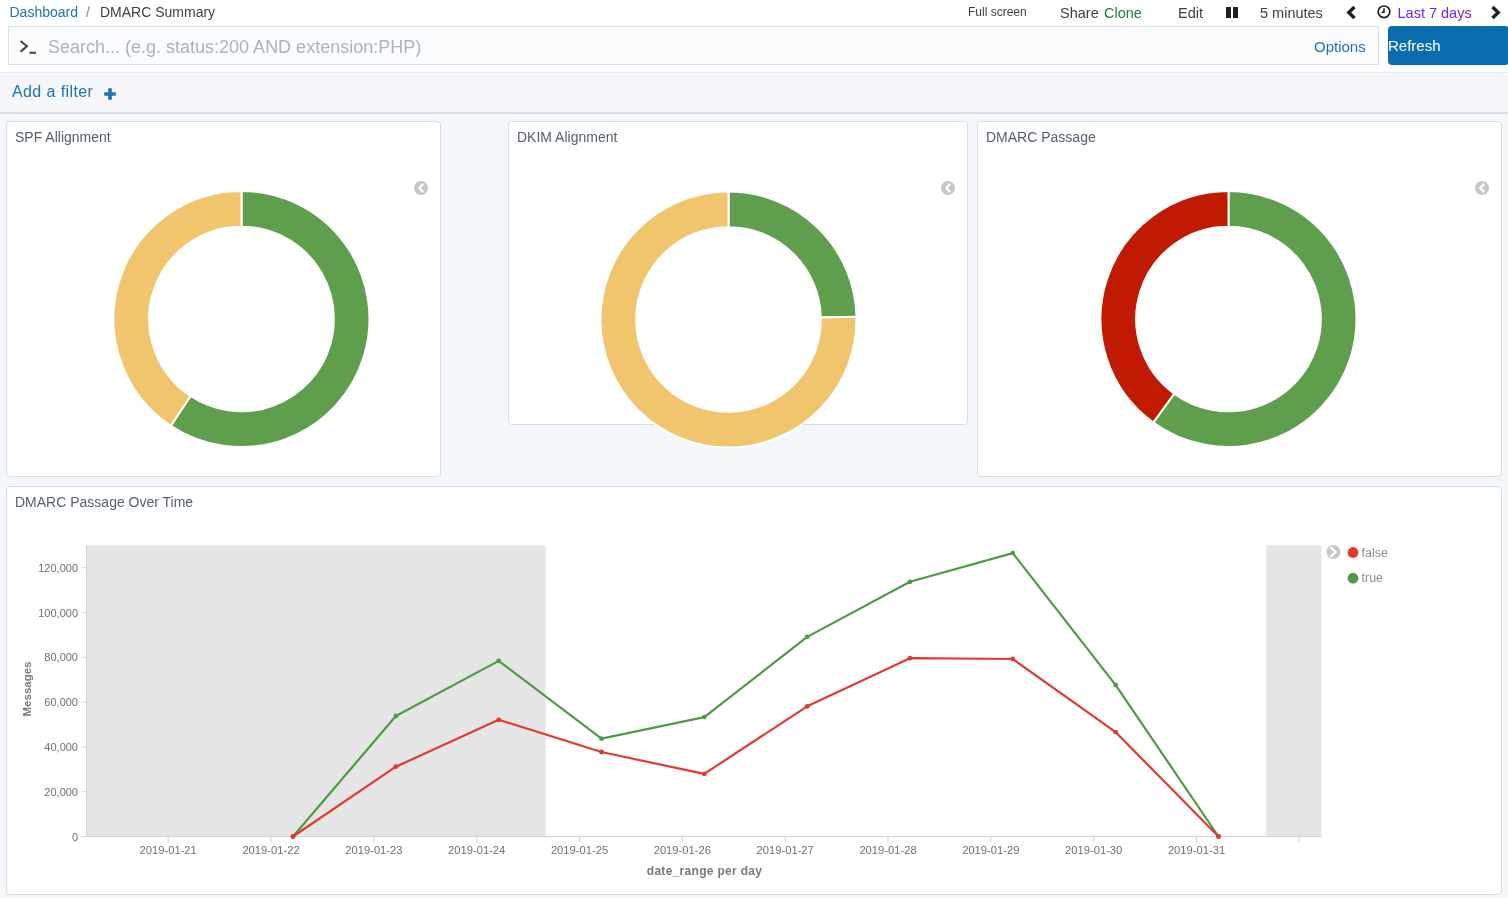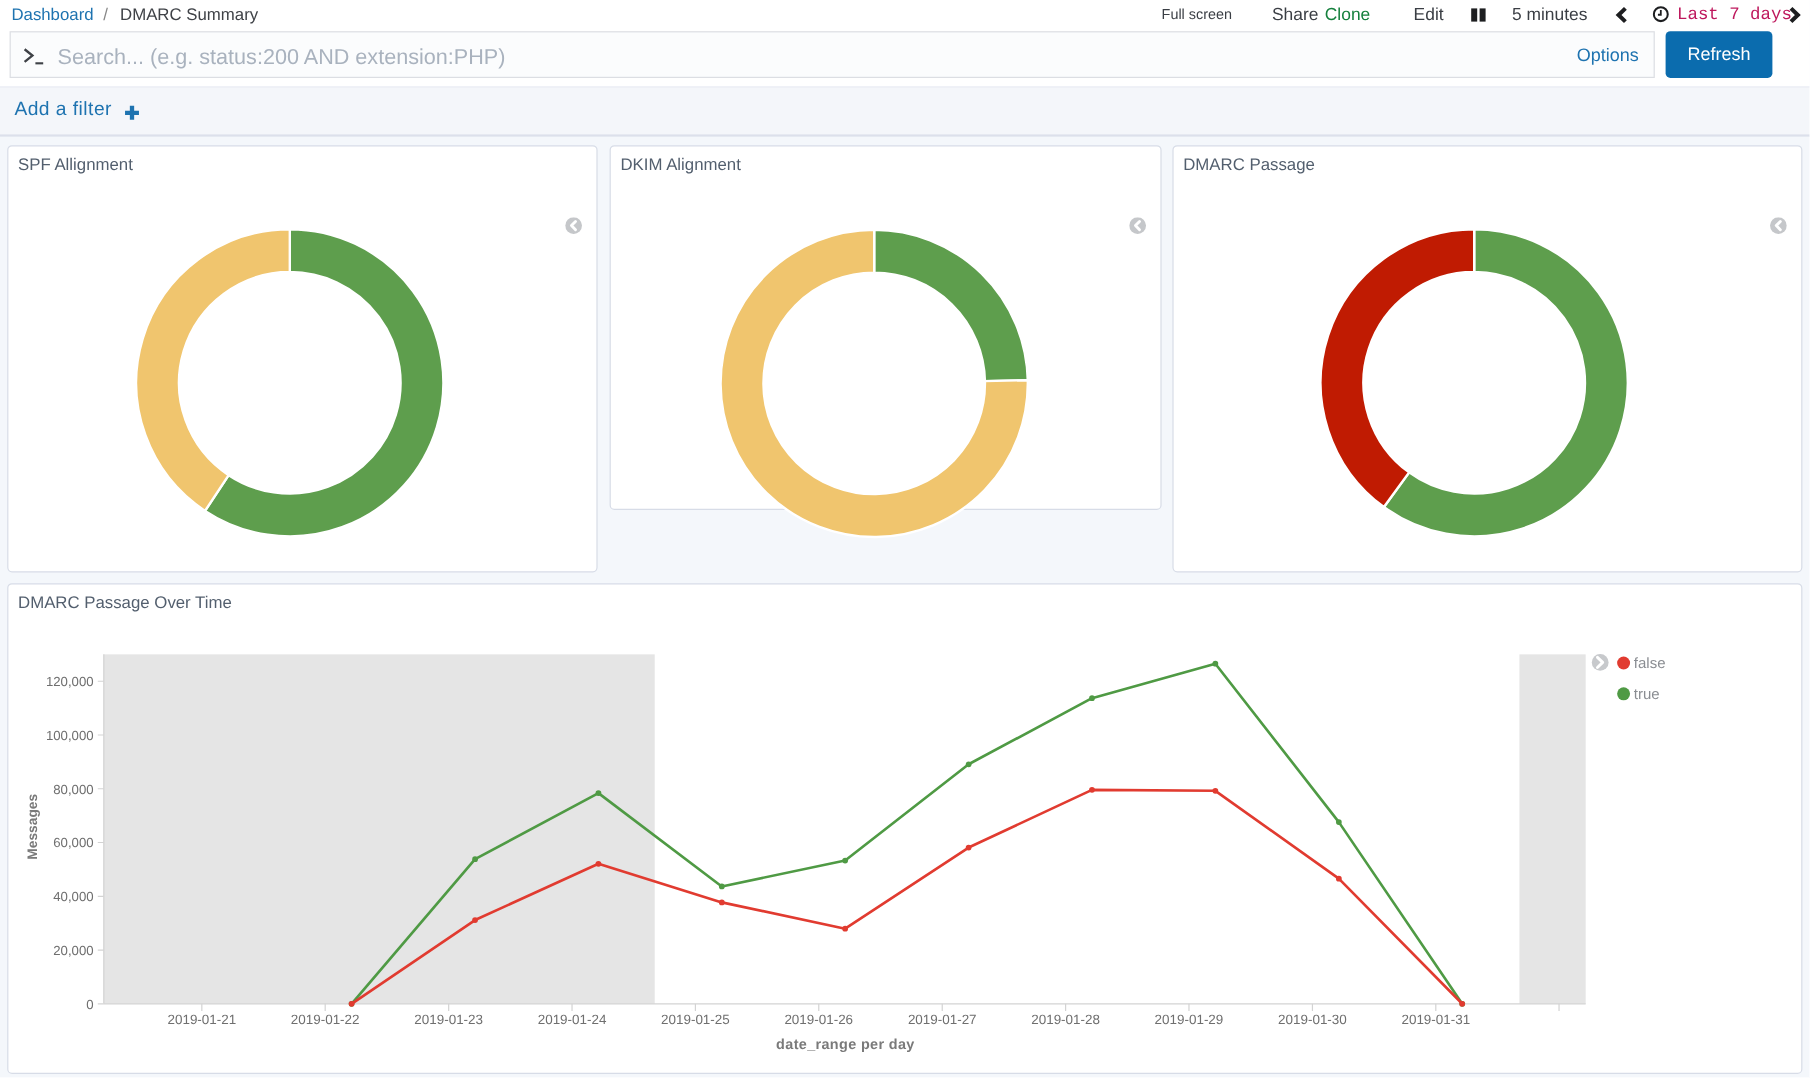--- a/index.html
+++ b/index.html
@@ -24,43 +24,43 @@
   <div class="abs" style="left:1226px;top:7px;width:4.5px;height:10.5px;background:#1D1E20;"></div>
   <div class="abs" style="left:1233px;top:7px;width:4.5px;height:10.5px;background:#1D1E20;"></div>
   <span class="abs" style="left:1260px;top:5px;font-size:14.5px;color:#3A3E44;">5 minutes</span>
   <svg class="abs" style="left:1344px;top:5px;" width="14" height="15" viewBox="0 0 14 15">
       <path d="M10.5 2 L4.8 7.5 L10.5 13" fill="none" stroke="#1D1E20" stroke-width="3.4" stroke-linejoin="miter"></path>
     </svg>
   <svg class="abs" style="left:1377px;top:5px;" width="14" height="14" viewBox="0 0 14 14">
       <circle cx="7" cy="6.8" r="5.8" fill="none" stroke="#1D1E20" stroke-width="1.7"></circle>
       <path d="M7 3.3 L7 7.3 L4.6 7.3" fill="none" stroke="#1D1E20" stroke-width="1.5"></path>
     </svg>
-  <span class="abs" style="left:1397.5px;top:5px;font-size:14.5px;color:#be185d;font-family:Liberation Mono, monospace;">Last 7 days</span>
+  <span class="abs" style="left:1397.5px;top:5px;font-size:14.5px;color:#6d28d9;">Last 7 days</span>
   <svg class="abs" style="left:1489px;top:5px;" width="14" height="15" viewBox="0 0 14 15">
       <path d="M3.5 2 L9.2 7.5 L3.5 13" fill="none" stroke="#1D1E20" stroke-width="3.4" stroke-linejoin="miter"></path>
     </svg>
 
   <div class="abs" style="left:8px;top:26px;width:1371px;height:39px;background:#FBFCFD;border:1px solid #DCDEE3;"></div>
   <svg class="abs" style="left:19px;top:40px;" width="18" height="14" viewBox="0 0 18 14">
       <path d="M1.5 1 L8 6.3 L1.5 11.6" fill="none" stroke="#3F4247" stroke-width="2"></path>
       <line x1="10.5" y1="12.8" x2="17" y2="12.8" stroke="#3F4247" stroke-width="2"></line>
     </svg>
   <span class="abs" style="left:48px;top:37px;font-size:18px;color:#A9B2BE;">Search... (e.g. status:200 AND extension:PHP)</span>
   <span class="abs" style="left:1314px;top:38px;font-size:15px;color:#1E73B0;">Options</span>
-  <div class="abs" style="left:1388px;top:26px;width:89px;height:39px;background:#0B6CAE;border-radius:4px;color:#fff;font-size:15px;text-align:center;line-height:39px;">Refresh</div>
+  <div class="abs" style="left:1388px;top:26px;width:121px;height:39px;background:#0B6CAE;border-radius:4px;color:#fff;font-size:15px;text-align:left;line-height:39px;">Refresh</div>
 
   <div class="abs" style="left:0;top:72px;width:1508px;height:42px;background:#F4F6FA;border-top:1px solid #E9ECF3;border-bottom:2px solid #DCE0EB;"></div>
   <span class="abs" style="left:12px;top:83px;font-size:16px;letter-spacing:0.4px;color:#1E73B0;">Add a filter</span>
   <svg class="abs" style="left:103px;top:86.5px;" width="14" height="14" viewBox="0 0 14 14">
       <path d="M7 1.2 V12.8 M1.2 7 H12.8" stroke="#1E73B0" stroke-width="3.6"></path>
     </svg>
 
   <div class="abs" style="left:0;top:114px;width:1508px;height:784px;background:#F4F7FB;"></div>
 
-  <div class="panel" style="left:6px;top:121px;width:492px;height:356px;">
+  <div class="panel" style="left:6px;top:121px;width:435px;height:356px;">
     <span class="ptitle">SPF Allignment</span>
     <svg width="14" height="14" viewBox="0 0 14 14" style="position:absolute;top:59px;right:12px;">
         <circle cx="7" cy="7" r="7" fill="#C5C7CA"></circle>
         <path d="M8.6 3.6 L5.2 7 L8.6 10.4" fill="none" stroke="#fff" stroke-width="2.4" stroke-linecap="round" stroke-linejoin="round"></path>
       </svg>
     <svg width="490" height="354" style="position:absolute;left:0;top:0;">
 <path d="M234.50 69.00 A128.0 128.0 0 1 1 163.85 303.74 L183.56 273.97 A92.3 92.3 0 1 0 234.50 104.70 Z" fill="#5E9E4D" stroke="#fff" stroke-width="2"></path>
 <path d="M163.85 303.74 A128.0 128.0 0 0 1 234.50 69.00 L234.50 104.70 A92.3 92.3 0 0 0 183.56 273.97 Z" fill="#F0C56E" stroke="#fff" stroke-width="2"></path>
     </svg>
   </div>

